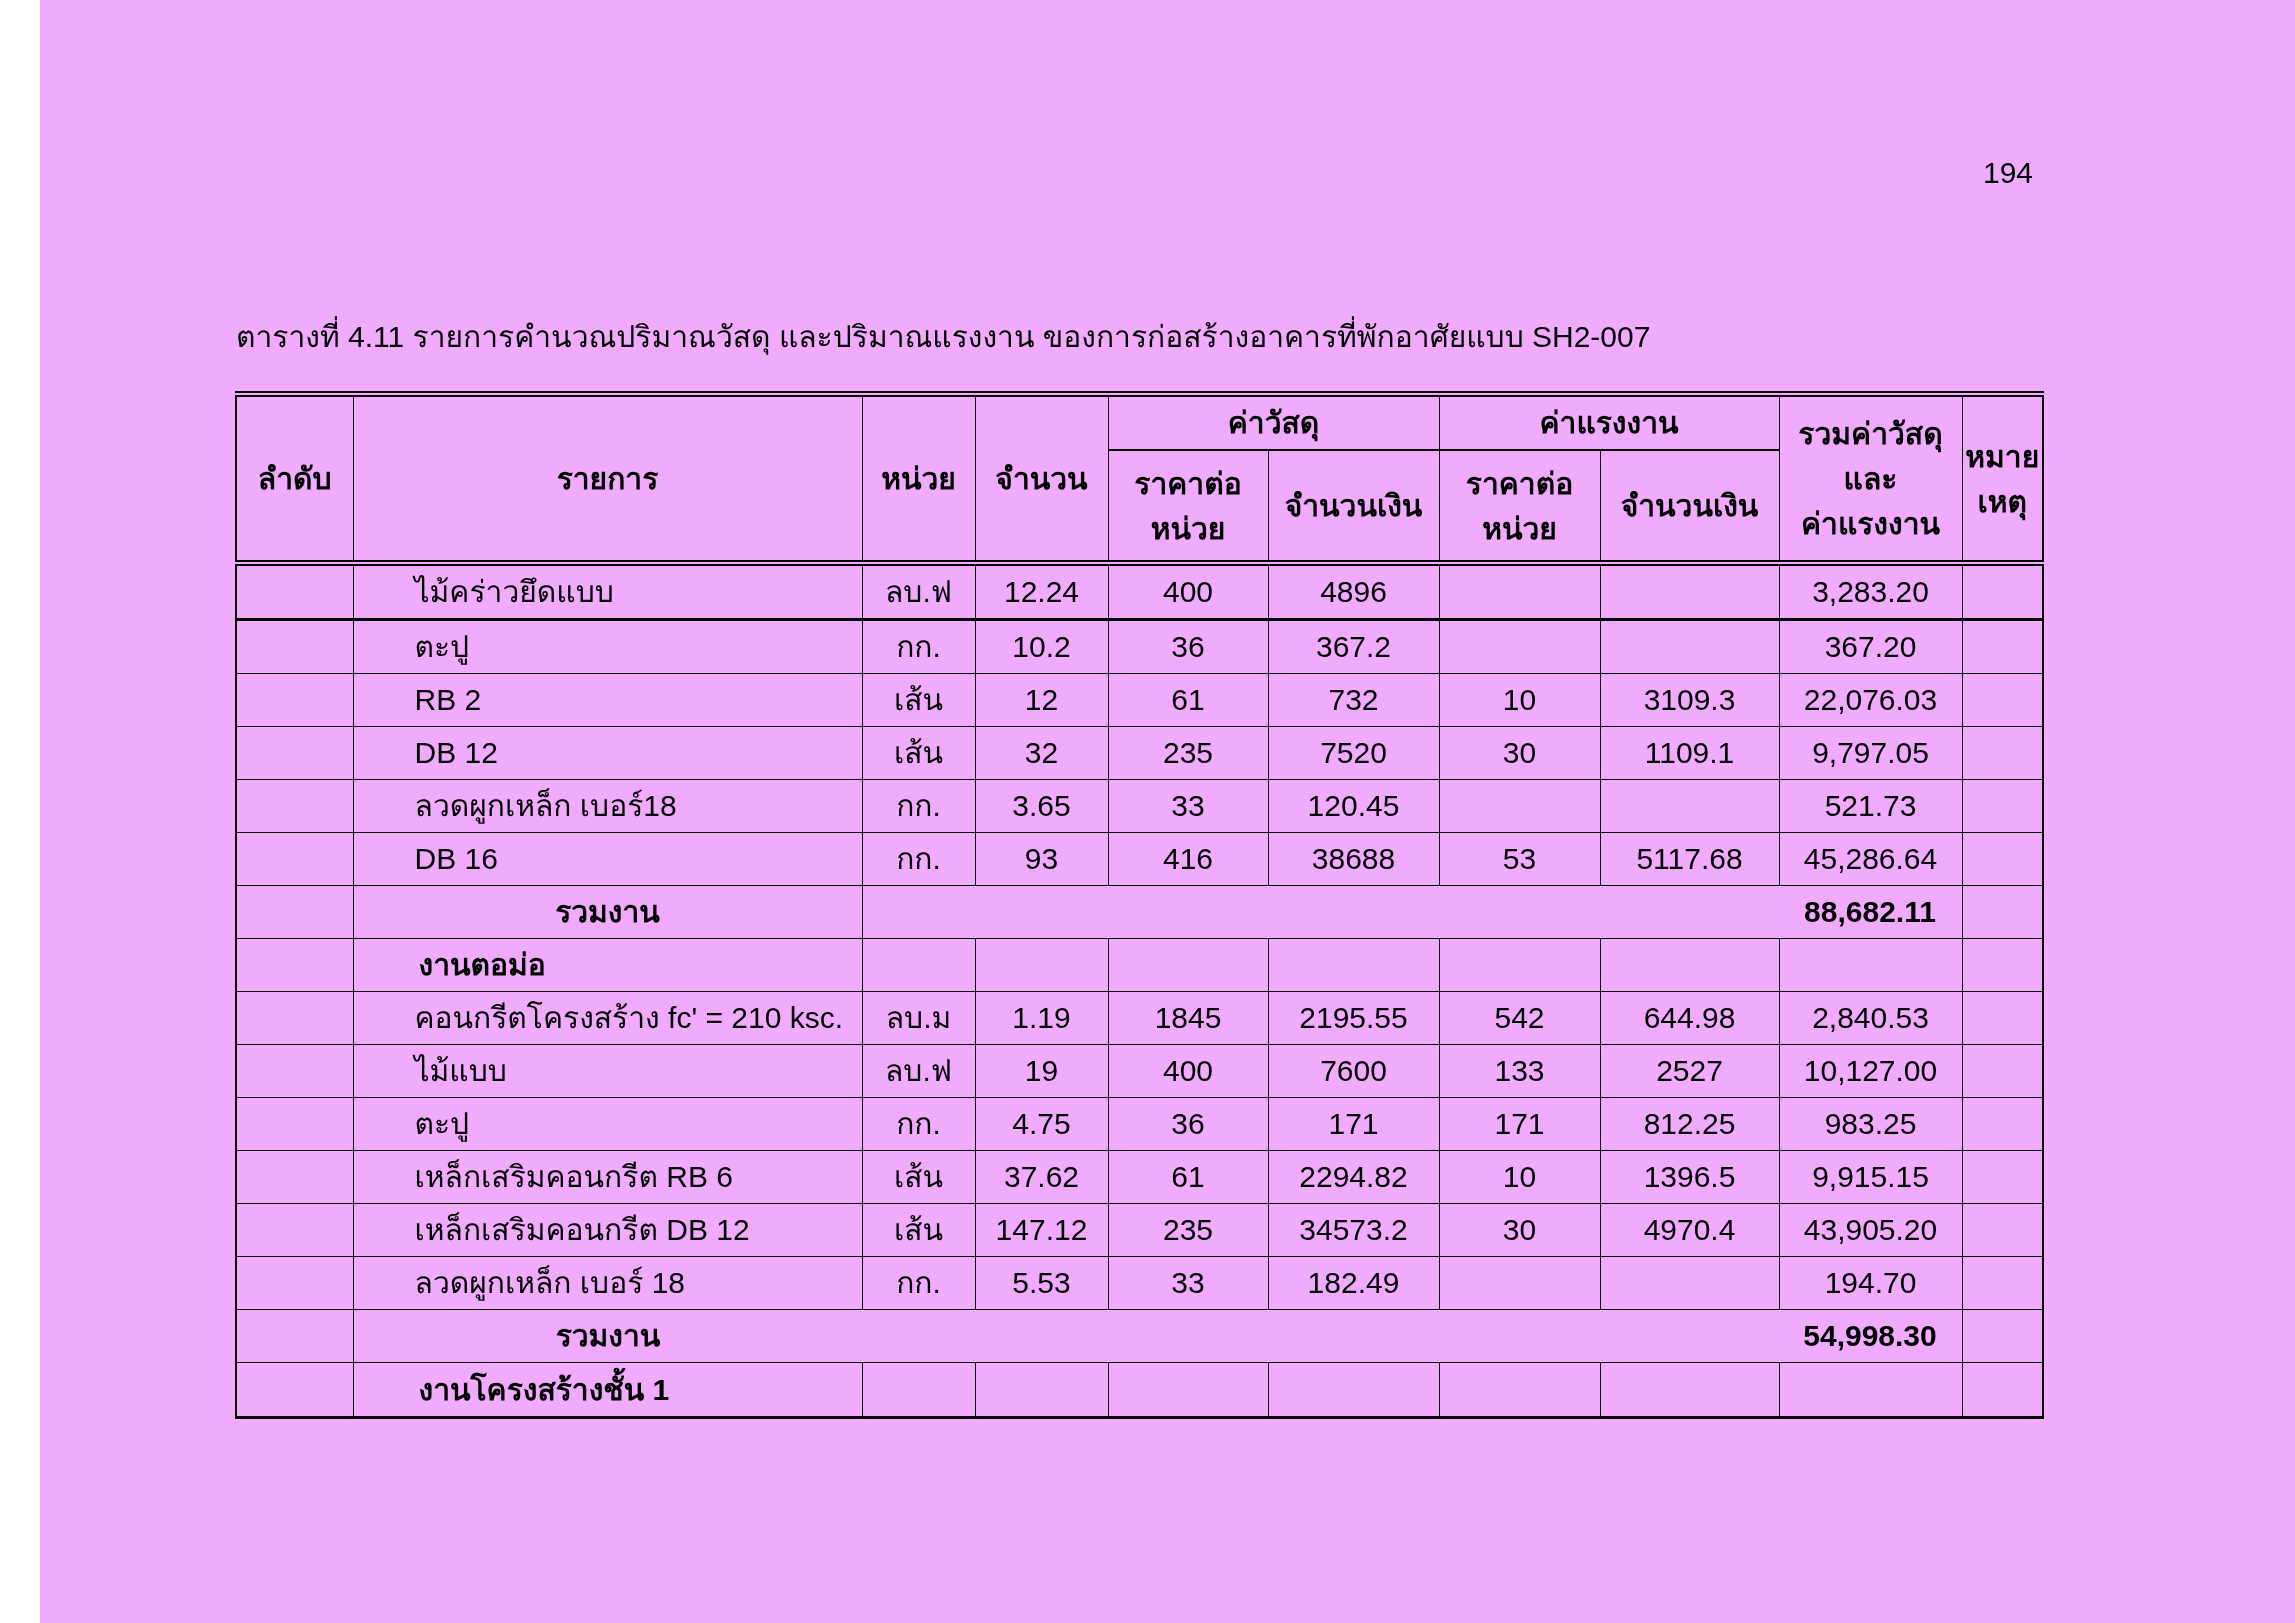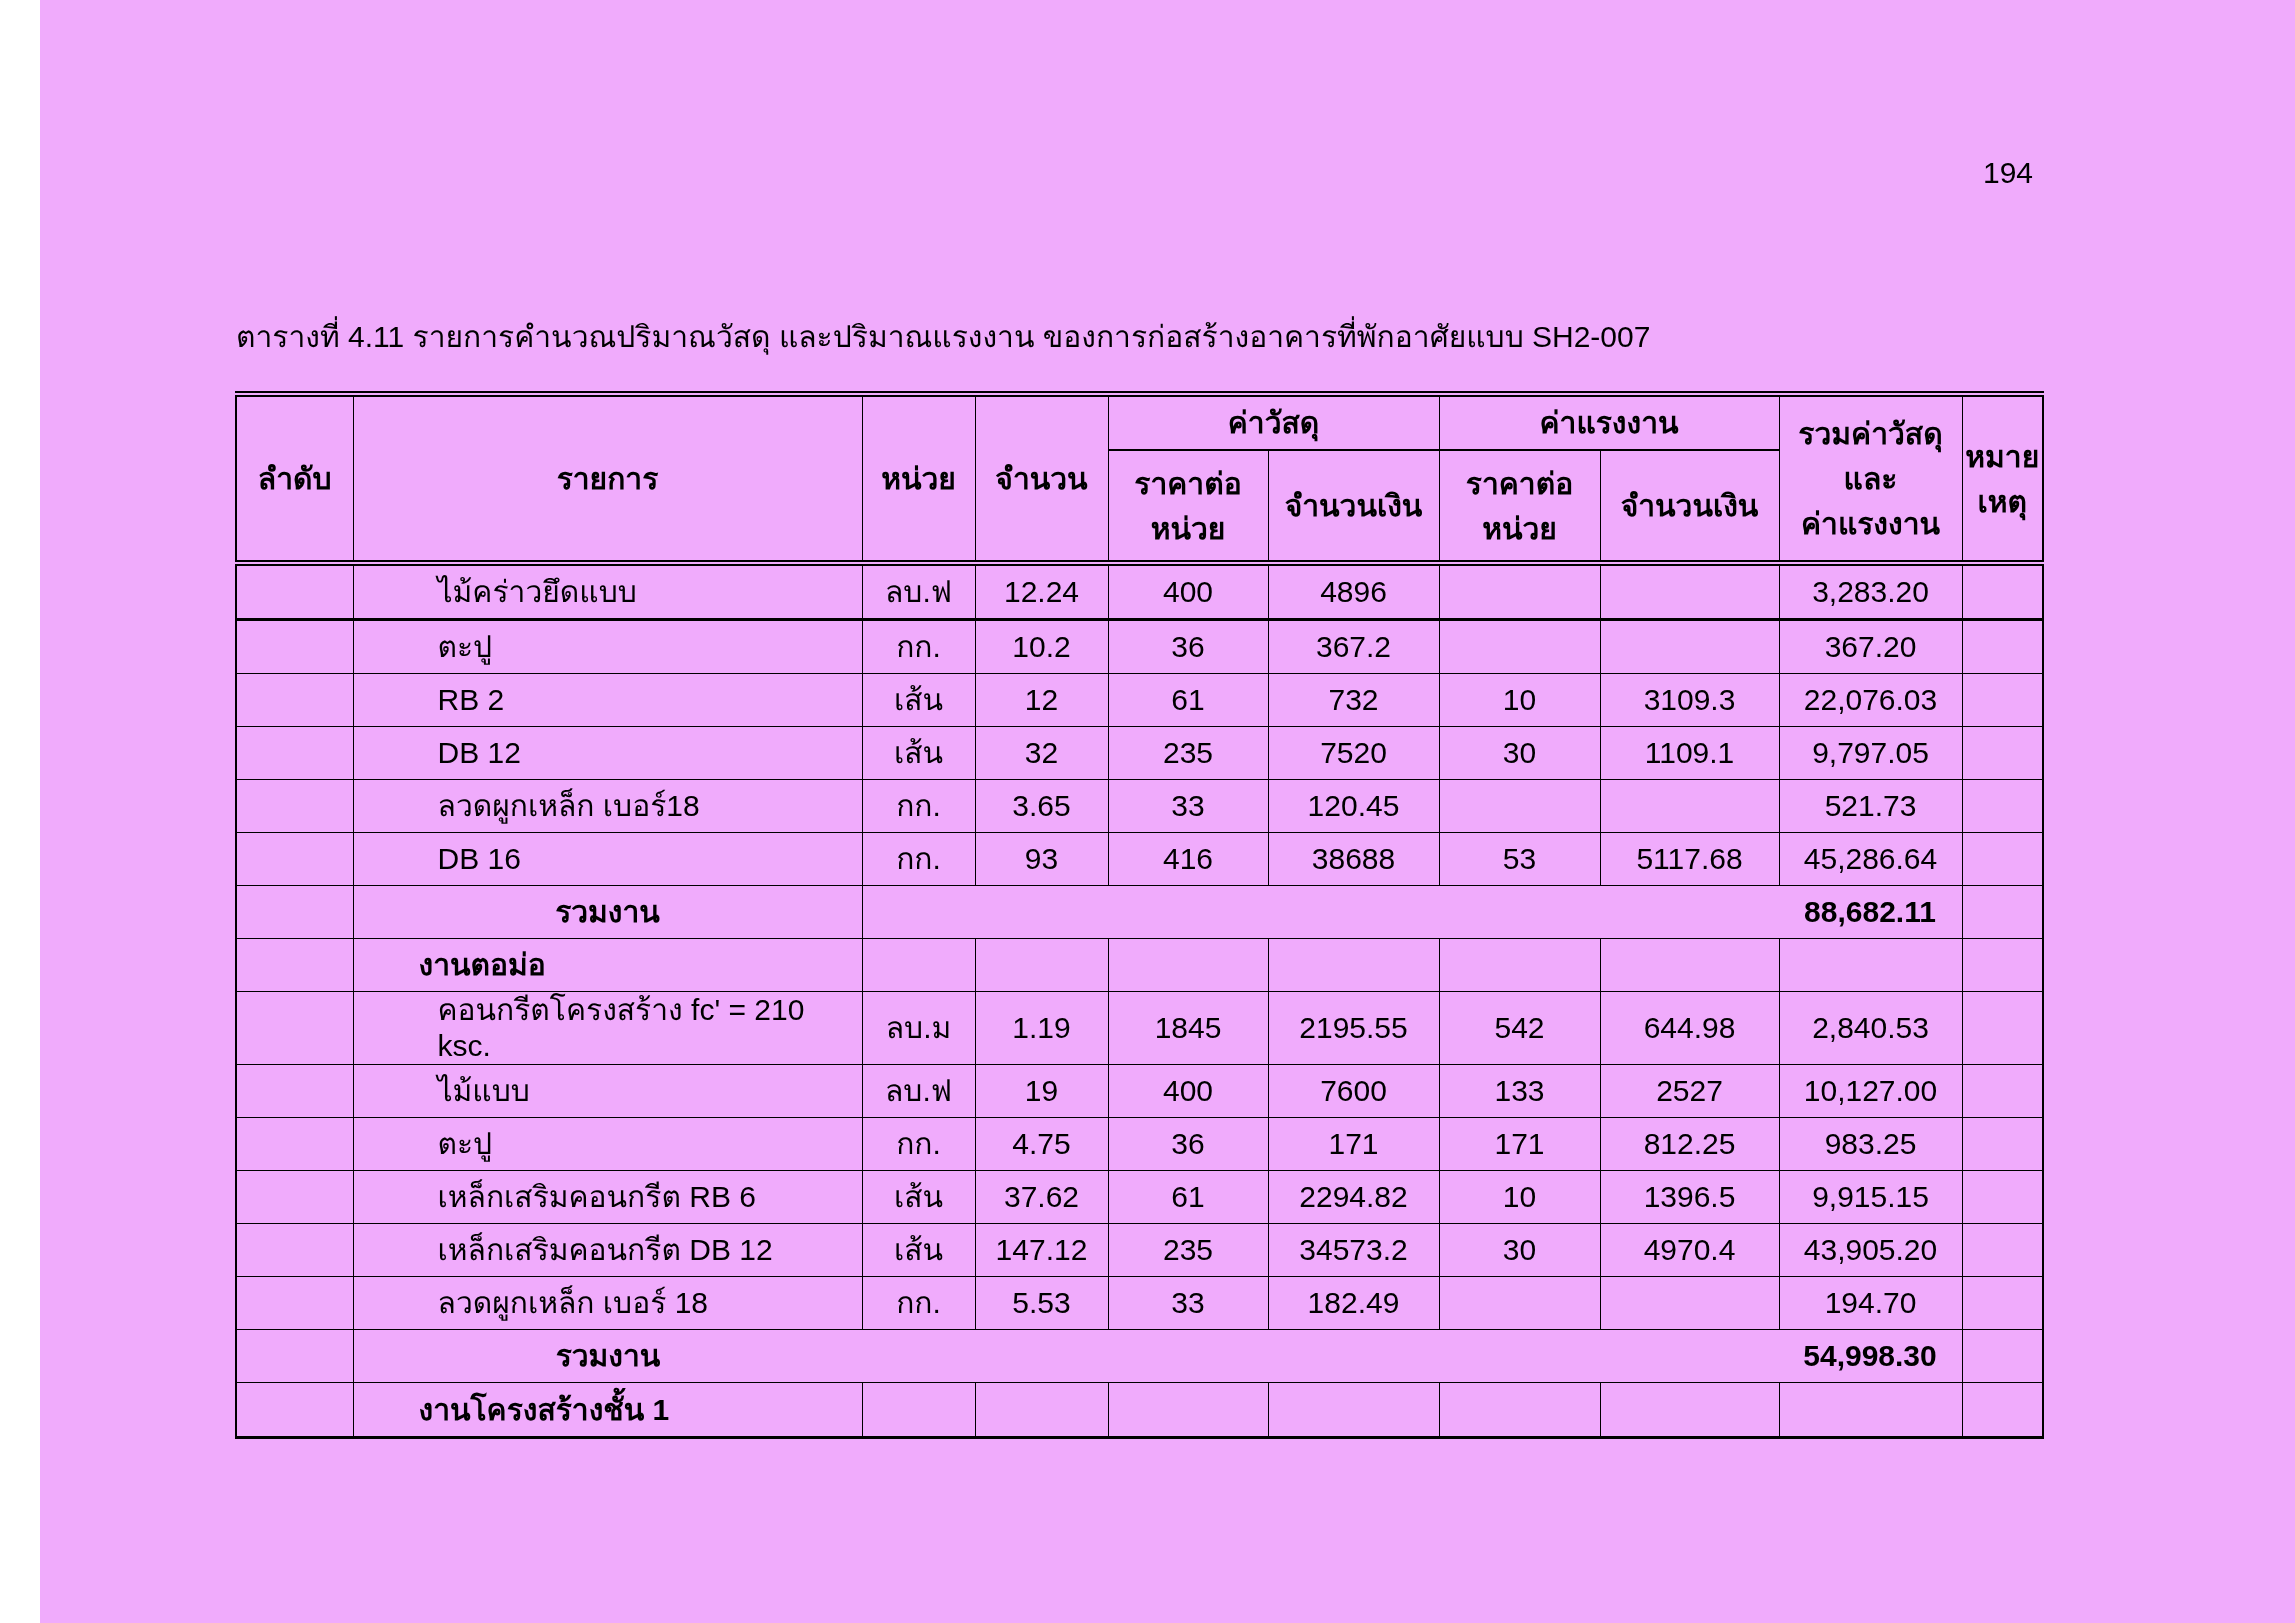--- a/index.html
+++ b/index.html
@@ -50,21 +50,21 @@
   }
   .cost-table thead th { font-weight: bold; }
   .cost-table thead tr.h1 th { height: 52px; }
   .cost-table thead tr.h2 th { height: 109px; }
   .cost-table thead th.grp { border-bottom: 2px solid #000; }
   .cost-table thead .hline { line-height: 1.5; }
   .cost-table tbody td { height: 52px; font-weight: normal; }
   .cost-table tbody tr:first-child td { border-top: 6.5px double #000; }
   .cost-table tbody tr.row-1 td { border-bottom: 3.3px solid #000; }
   .cost-table tbody tr:last-child td { height: 53px; }
-  .cost-table td.c-item { text-align: left; padding-left: 84px; }
+  .cost-table td.c-item { text-align: left; padding-left: 61px; }
   .cost-table tr.section td.c-item { padding-left: 65px; font-weight: bold; }
   .cost-table tr.summary td { font-weight: bold; }
   .cost-table tr.summary td.c-item { text-align: center; padding-left: 0; }
   .cost-table td.mergecell { position: relative; }
   .pos-total {
     position: absolute;
     right: 0; top: 0;
     width: 183px; height: 100%;
     display: flex; align-items: center; justify-content: center;
     font-weight: bold;

